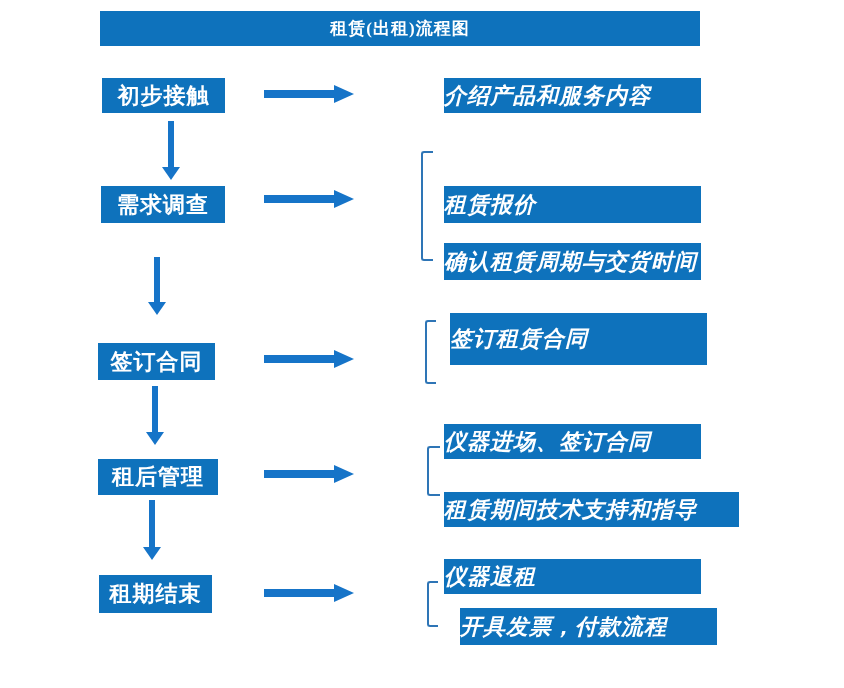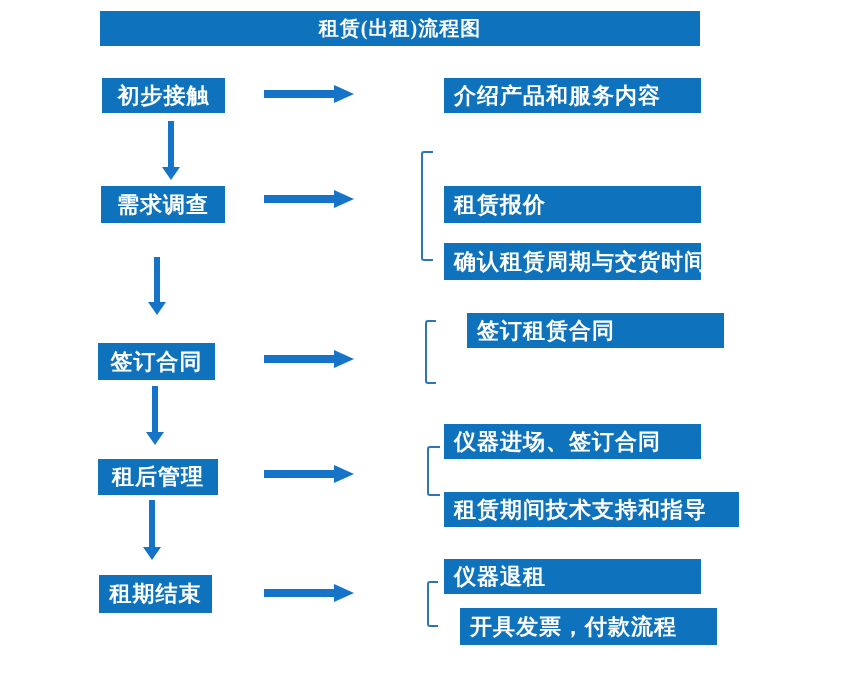--- a/index.html
+++ b/index.html
@@ -18,28 +18,28 @@
     font-weight: bold;
     font-size: 22px;
     letter-spacing: 1px;
     display: flex;
     align-items: center;
     box-sizing: border-box;
     white-space: nowrap;
     line-height: 1;
   }
   .box.center { justify-content: center; }
-  .box.leftpad { padding-left: 10px; justify-content: flex-start; }
+  .box.leftpad { justify-content: flex-start; font-style: italic; }
   .title-bar {
     position: absolute;
     left: 100px; top: 11px; width: 600px; height: 35px;
     background: var(--box, #0e72bc);
     color: var(--text, #ffffff);
     font-weight: bold;
-    font-size: 20px;
+    font-size: 17px;
     letter-spacing: 1px;
     display: flex;
     align-items: center;
     justify-content: center;
   }
   .harrow { position: absolute; width: 90px; height: 18px; }
   .harrow .shaft {
     position: absolute; left: 0; top: 5px; width: 72px; height: 8px;
     background: var(--arrow, #1674c8);
   }
@@ -83,21 +83,21 @@
   <div class="box center" style="left:101px; top:186px; width:124px; height:37px;">需求调查</div>
   <div class="box center" style="left:98px;  top:343px; width:117px; height:37px;">签订合同</div>
   <div class="box center" style="left:98px;  top:459px; width:120px; height:36px;">租后管理</div>
   <div class="box center" style="left:99px;  top:575px; width:113px; height:38px;">租期结束</div>
 
   <div class="box leftpad" style="left:444px; top:78px;  width:257px; height:35px;">介绍产品和服务内容</div>
 
   <div class="box leftpad" style="left:444px; top:186px; width:257px; height:37px;">租赁报价</div>
   <div class="box leftpad" style="left:444px; top:243px; width:257px; height:37px;">确认租赁周期与交货时间</div>
 
-  <div class="box leftpad" style="left:467px; top:313px; width:257px; height:35px;">签订租赁合同</div>
+  <div class="box leftpad" style="left:450px; top:313px; width:257px; height:52px;">签订租赁合同</div>
 
   <div class="box leftpad" style="left:444px; top:424px; width:257px; height:35px;">仪器进场、签订合同</div>
   <div class="box leftpad" style="left:444px; top:492px; width:295px; height:35px;">租赁期间技术支持和指导</div>
 
   <div class="box leftpad" style="left:444px; top:559px; width:257px; height:35px;">仪器退租</div>
   <div class="box leftpad" style="left:444px; top:608px; width:257px; height:37px;margin-left:16px;">开具发票，付款流程</div>
 
   <div class="harrow" style="left:264px; top:85px;">
     <div class="shaft"></div>
     <div class="head"></div>

